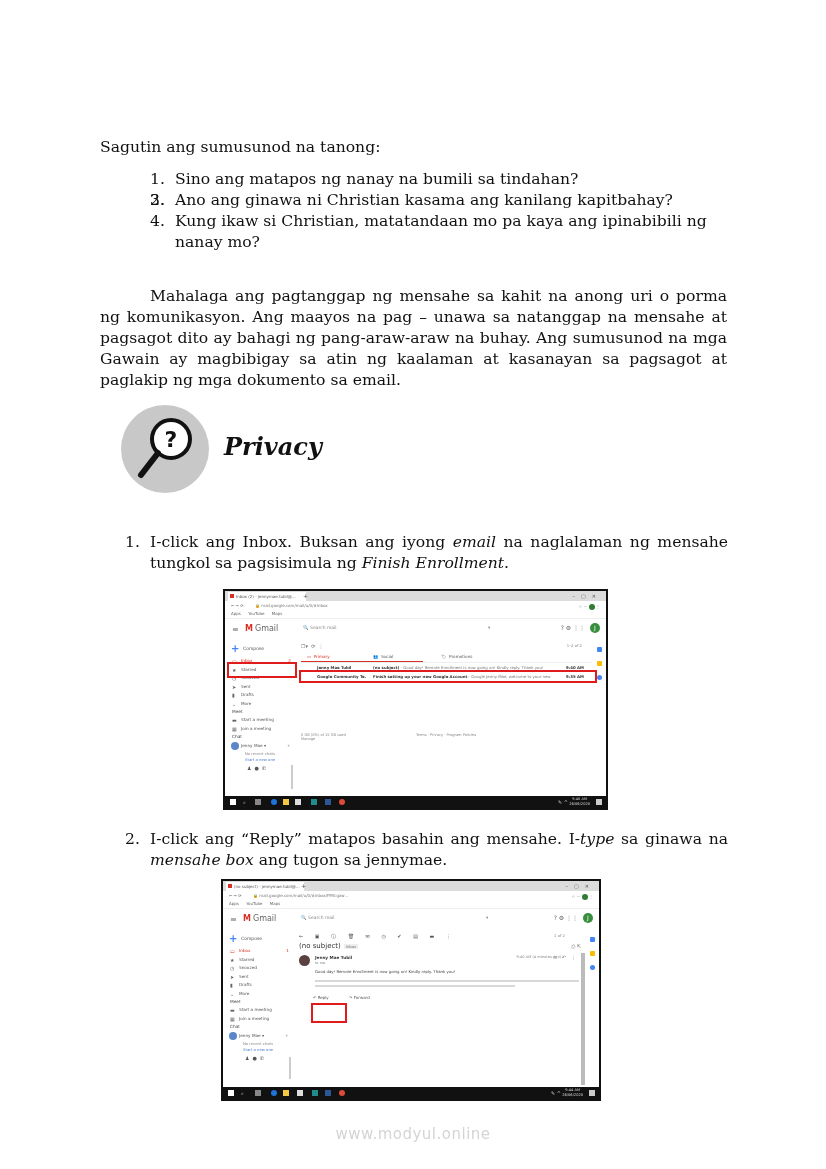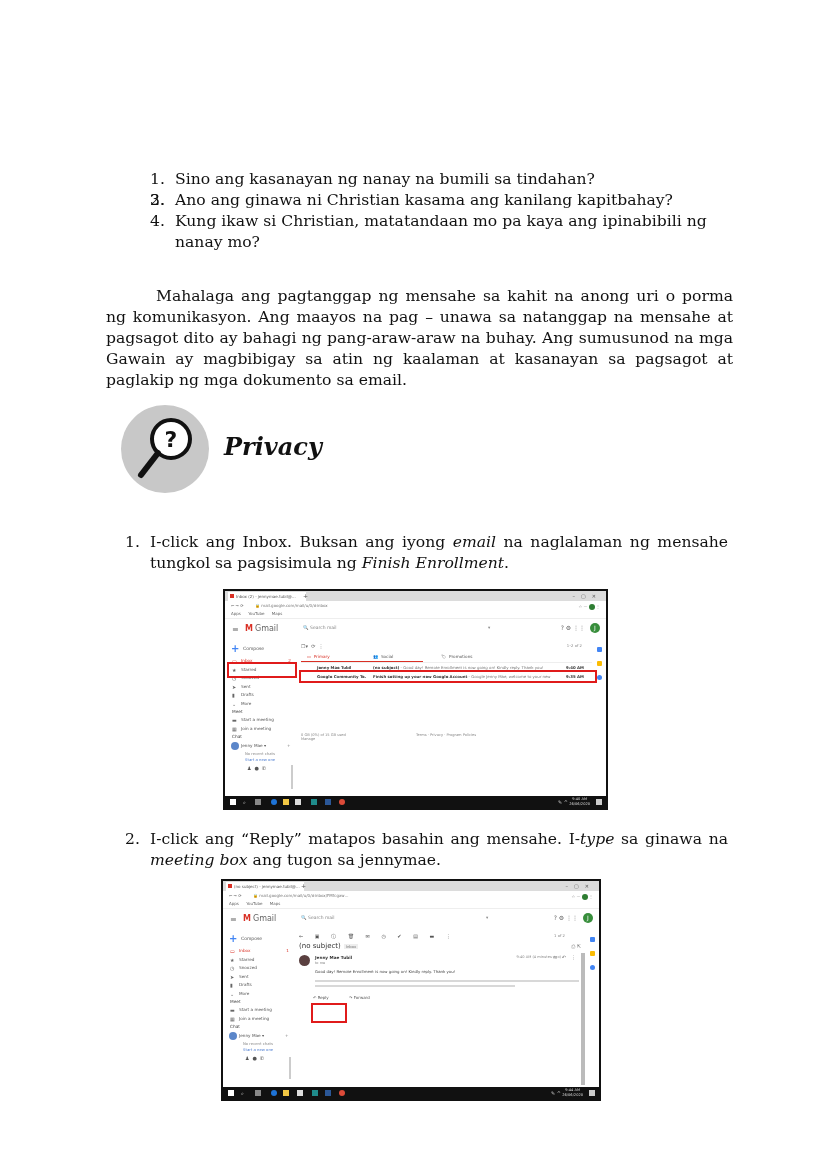--- a/index.html
+++ b/index.html
@@ -4,21 +4,21 @@
 <style>
   html, body { margin:0; padding:0; background:#ffffff; }
   body { width:826px; height:1169px; position:relative; overflow:hidden;
          font-family:"DejaVu Serif", "Liberation Serif", serif; color:#111; }
   .page { position:absolute; left:0; top:0; width:826px; height:1169px; }
   .txt { font-family:"DejaVu Serif", serif; font-size:15.6px; line-height:21px; color:#111; }
   .intro { position:absolute; left:100px; top:137px; }
   ol.q { position:absolute; left:150px; top:169px; margin:0; padding:0; width:580px; list-style:none; }
   ol.q li { position:relative; padding-left:25px; }
   ol.q li .num { position:absolute; left:0; top:0; }
-  .para { position:absolute; left:100px; top:286px; width:627px; text-align:justify; text-indent:50px;margin-left:6px; }
+  .para { position:absolute; left:100px; top:286px; width:627px; text-align:justify; text-indent:50px; }
   .icon-circle { position:absolute; left:121px; top:405px; width:88px; height:88px; border-radius:50%; background:#c8c8c8; }
   .suriin { position:absolute; left:224px; top:432px; font-family:"DejaVu Serif", serif; font-weight:bold; font-style:italic; font-size:24px; }
   .gawain { position:absolute; left:100px; top:497px; font-family:"DejaVu Serif", serif; font-weight:bold; font-size:16px; letter-spacing:-0.1px; }
   .step { position:absolute; left:125px; width:603px; }
   .step .num { position:absolute; left:0; top:0; }
   .step .body { padding-left:25px; text-align:justify; }
   .step1 { top:532px; }
   .step2 { top:829px; }
   .watermark { position:absolute; left:0; width:826px; top:1125px; text-align:center; font-family:"DejaVu Sans", sans-serif; font-size:15px; color:#d4d4d4; letter-spacing:0.5px; }
 
@@ -97,23 +97,24 @@
   .msg-faint { position:absolute; left:16px; right:6px; height:2px; background:#d8d8d8; }
   .reply-btn, .fwd-btn { position:absolute; font-size:4px; color:#555; line-height:12px; }
   .scroll-v { position:absolute; width:4px; background:#bbb; }
   .q-icon svg { position:absolute; left:0; top:0; }
 </style>
 </head>
 <body>
 
 <div class="page">
 
+  <div class="intro txt">Sagutin ang sumusunod na tanong:</div>
 
   <ol class="q txt">
-    <li><span class="num">1.</span><span>Sino ang kasanayan ng nanay na bumili sa tindahan?</span></li>
+    <li><span class="num">1.</span><span>Sino ang matapos ng nanay na bumili sa tindahan?</span></li>
     <li><span class="num">2.</span></li>
     <li><span class="num">3.</span><span>Ano ang ginawa ni Christian kasama ang kanilang kapitbahay?</span></li>
     <li><span class="num">4.</span><span>Kung ikaw si Christian, matatandaan mo pa kaya ang ipinabibili ng nanay mo?</span></li>
   </ol>
 
   <div class="para txt">Mahalaga ang pagtanggap ng mensahe sa kahit na anong uri o porma ng komunikasyon. Ang maayos na pag – unawa sa natanggap na mensahe at pagsagot dito ay bahagi ng pang-araw-araw na buhay. Ang sumusunod na mga Gawain ay magbibigay sa atin ng kaalaman at kasanayan sa pagsagot at paglakip ng mga dokumento sa email.</div>
 
   <div class="icon-circle q-icon">
     <svg width="88" height="88" viewBox="0 0 88 88">
       <circle cx="50" cy="34" r="19" fill="#fff" stroke="#111" stroke-width="4"></circle>
@@ -212,21 +213,21 @@
       <span class="tb-time">
           <div>9:40 AM</div>
           <div>26/06/2020</div>
         </span>
       <span class="tb-notif"></span>
     </div>
   </div>
 
   <div class="step step2 txt">
     <span class="num">2.</span>
-    <div class="body"><span>I-click ang “Reply” matapos basahin ang mensahe. I-</span><i>type</i><span> sa ginawa na </span><i>meeting box</i><span> ang tugon sa jennymae.</span></div>
+    <div class="body"><span>I-click ang “Reply” matapos basahin ang mensahe. I-</span><i>type</i><span> sa ginawa na </span><i>mensahe box</i><span> ang tugon sa jennymae.</span></div>
   </div>
 
   <div class="shot shot2">
     <div class="tabbar">
       <div class="tab"><span class="fav"></span><span>(no subject) - jennymae.tubil@…</span></div>
       <span class="tabplus">+</span>
       <span class="winctl">–▢✕</span>
     </div>
     <div class="addr">← → ⟳ <span class="url">🔒 mail.google.com/mail/u/0/#inbox/FMfcgxw…</span>
       <span class="right">☆ ⋯ <span class="avatar-s"></span> ⋮</span></div>
@@ -298,13 +299,14 @@
       <span class="tb-ic" style="left:116px;background:#dd4b39;border-radius:50%;"></span>
       <span class="tb-tray">✎ ^</span>
       <span class="tb-time">
           <div>9:44 AM</div>
           <div>26/06/2020</div>
         </span>
       <span class="tb-notif"></span>
     </div>
   </div>
 
+  <div class="watermark">www.modyul.online</div>
 </div>
 
 </body></html>

